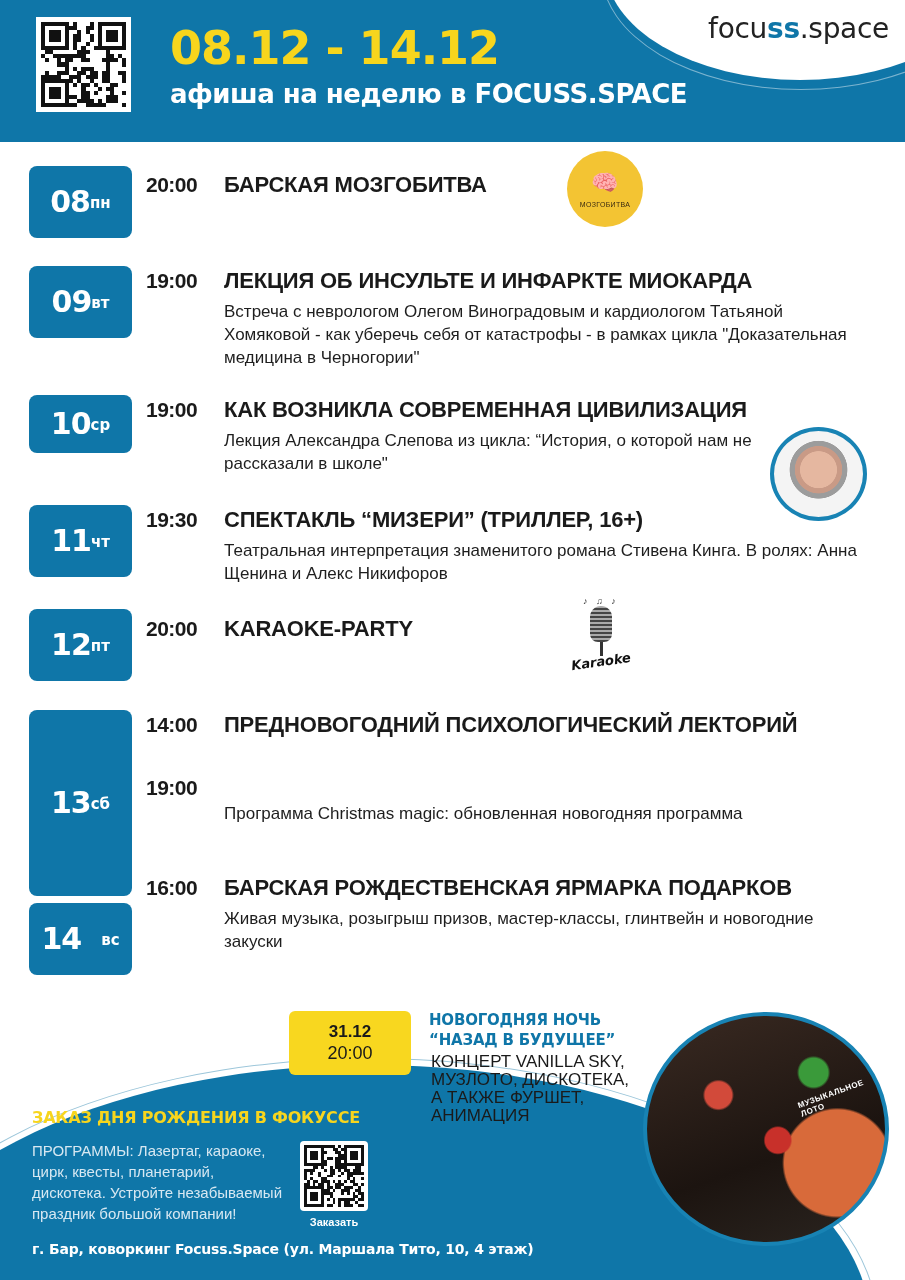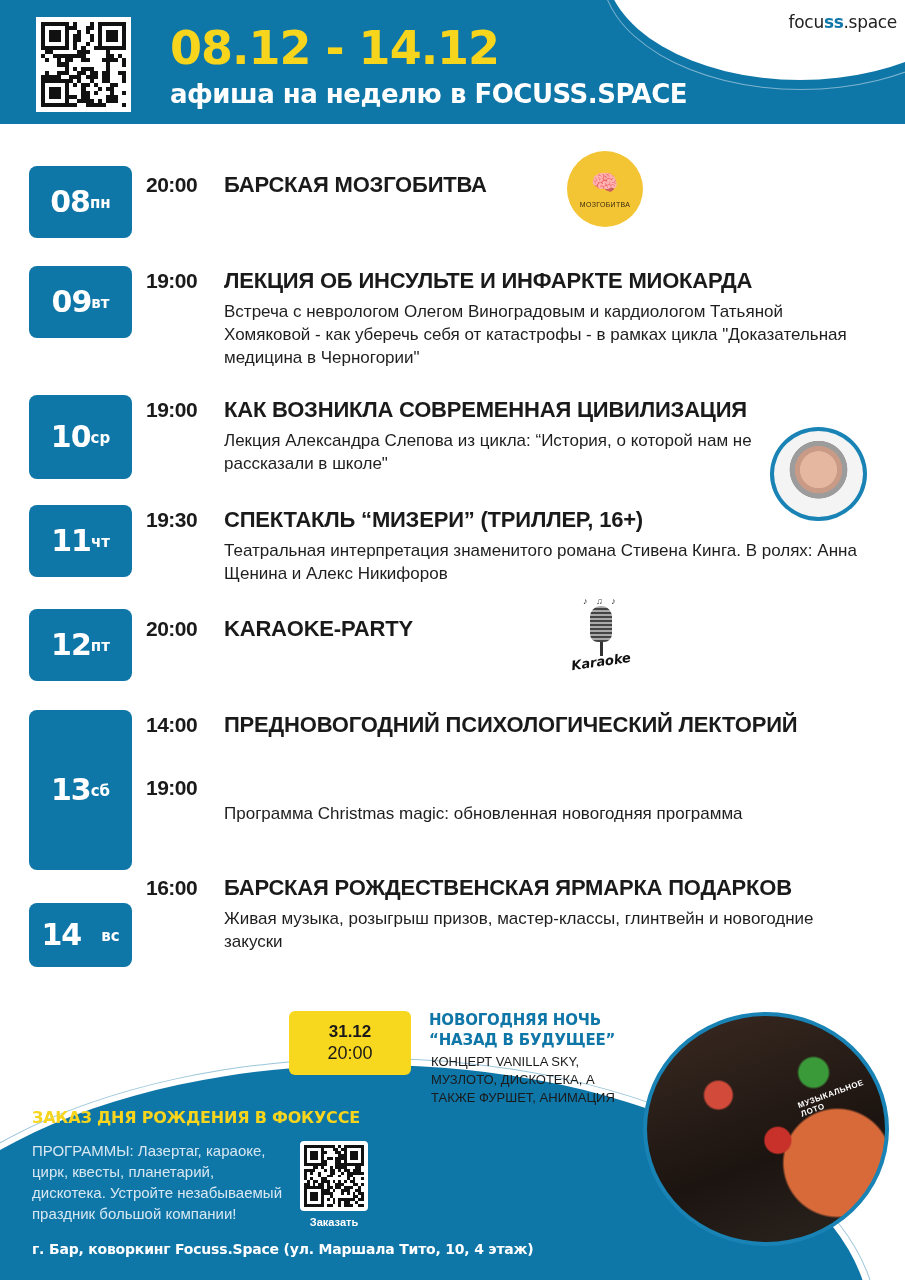--- a/index.html
+++ b/index.html
@@ -1,26 +1,26 @@
 <!DOCTYPE html>
 <html><head>
 <meta charset="utf-8">
 <style>
   * { box-sizing: border-box; margin: 0; padding: 0; }
   html, body { width: 905px; height: 1280px; overflow: hidden; background: #ffffff; }
   body { position: relative; font-family: "Liberation Sans", sans-serif; color: #1a1a1a; }
 
   
-  .header { position: absolute; left: 0; top: 0; width: 905px; height: 124px; background: #0f76a8; overflow: hidden; padding-left: 36px; }
+  .header { position: absolute; left: 0; top: 0; width: 905px; height: 142px; background: #0f76a8; overflow: hidden; padding-left: 36px; }
   .header-logo-arc { position: absolute; right: -90px; top: -150px; width: 390px; height: 230px; border-radius: 50%; background: #ffffff; }
   .header-logo-ring { position: absolute; right: -96px; top: -148px; width: 400px; height: 238px; border-radius: 50%; border: 1px solid rgba(255,255,255,0.45); }
   .header-qr { position: absolute; left: 36px; top: 17px; width: 95px; height: 95px; background: #fff; padding: 5px; }
   .header-dates { position: absolute; left: 170px; top: 22px; color: #f7d51d; font-family: "DejaVu Sans", sans-serif; font-weight: bold; font-size: 46px; letter-spacing: -1px; line-height: 52px; }
   .header-sub { position: absolute; left: 170px; top: 78px; color: #ffffff; font-family: "DejaVu Sans", sans-serif; font-weight: bold; font-size: 26px; letter-spacing: -0.5px; line-height: 32px; }
-  .logo { position: absolute; right: 8px; top: 12px; font-family: "DejaVu Sans", sans-serif; font-size: 17px; color: #222; letter-spacing: -0.3px; }
+  .logo { position: absolute; right: 16px; top: 12px; font-family: "DejaVu Sans", sans-serif; font-size: 28px; color: #222; letter-spacing: -0.3px; }
   .logo .ss { color: #0f76a8; font-weight: bold; }
 
   
   .qr { width: 100%; height: 100%; display: grid; grid-template-columns: repeat(21, 1fr); grid-template-rows: repeat(21, 1fr); }
   .qr span { background: transparent; }
   .qr span.b { background: #111; }
 
   
   .date-badge { position: absolute; left: 29px; width: 103px; background: #0f76a8; border-radius: 8px; color: #fff; text-align: center; font-family: "DejaVu Sans", sans-serif; font-weight: bold; display: flex; flex-direction: row; align-items: center; justify-content: center; }
   .date-badge .day { font-size: 30px; line-height: 32px; letter-spacing: -1px; }
@@ -46,21 +46,21 @@
   .karaoke .notes { position: absolute; top: -4px; font-size: 9px; color: #333; letter-spacing: 3px; }
 
   
   .bottom-arc { position: absolute; left: -130px; top: 1065px; width: 1000px; height: 520px; border-radius: 50%; background: #0f76a8; }
   .bottom-arc-ring { position: absolute; left: -138px; top: 1058px; width: 1016px; height: 536px; border-radius: 50%; border: 1px solid #9cc6da; }
 
   .ny-badge { position: absolute; left: 289px; top: 1011px; width: 122px; height: 64px; background: #f8d71f; border-radius: 6px; text-align: center; display: flex; flex-direction: column; justify-content: center; }
   .ny-badge .d { font-weight: bold; font-size: 17px; line-height: 20px; }
   .ny-badge .t { font-size: 18px; line-height: 22px; }
   .ny-title { position: absolute; left: 429px; top: 1010px; color: #0f76a8; font-family: "DejaVu Sans", sans-serif; font-weight: bold; font-size: 15px; line-height: 20px; letter-spacing: -0.2px; }
-  .ny-desc { position: absolute; left: 431px; top: 1053px; font-size: 13px; line-height: 18px; color: #1a1a1a; text-transform: uppercase; }
+  .ny-desc { position: absolute; left: 431px; top: 1053px; font-size: 17px; line-height: 18px; color: #1a1a1a; text-transform: uppercase; }
 
   .photo-circle { position: absolute; left: 643px; top: 1012px; width: 246px; height: 234px; border-radius: 50%; border: 4px solid #1883b4; background: radial-gradient(circle at 30% 35%, #d24a3a 0 6%, transparent 7%), radial-gradient(circle at 55% 55%, #c8302a 0 7%, transparent 8%), radial-gradient(circle at 70% 25%, #3a9a3a 0 6%, transparent 7%), radial-gradient(circle at 80% 65%, #d86a3a 0 22%, transparent 23%), linear-gradient(160deg, #3a2a22, #1c1410 60%, #2b2520); overflow: hidden; }
   .lotto-label { position: absolute; left: 150px; top: 70px; font-size: 8px; color: #fff; font-weight: bold; transform: rotate(-20deg); letter-spacing: 0.5px; }
 
   .bday-title { position: absolute; left: 32px; top: 1108px; color: #f7d51d; font-family: "DejaVu Sans", sans-serif; font-weight: bold; font-size: 16px; letter-spacing: -0.2px; }
   .bday-text { position: absolute; left: 32px; top: 1140px; width: 260px; color: #d7e8f2; font-size: 15px; line-height: 21px; }
   .bday-qr { position: absolute; left: 300px; top: 1141px; width: 68px; height: 70px; background: #fff; border-radius: 4px; padding: 4px; }
   .bday-qr-label { position: absolute; left: 300px; top: 1216px; width: 68px; text-align: center; color: #fff; font-weight: bold; font-size: 11px; }
   .address { position: absolute; left: 32px; top: 1241px; color: #fff; font-family: "DejaVu Sans", sans-serif; font-weight: bold; font-size: 14px; letter-spacing: -0.2px; }
 </style>
@@ -540,21 +540,21 @@
     <div class="dow">вт</div>
 </div>
 <div class="ev" style="top:266px;">
   <div class="ev-line">
       <span class="ev-time">19:00</span>
       <span class="ev-title">ЛЕКЦИЯ ОБ ИНСУЛЬТЕ И ИНФАРКТЕ МИОКАРДА</span>
     </div>
   <div class="ev-desc" style="width:640px">Встреча с неврологом Олегом Виноградовым и кардиологом Татьяной Хомяковой - как уберечь себя от катастрофы - в рамках цикла "Доказательная медицина в Черногории"</div>
 </div>
 
-<div class="date-badge" style="top:395px;height:84px;">
+<div class="date-badge" style="top:395px;height:58px;">
   <div class="day">10</div>
     <div class="dow">ср</div>
 </div>
 <div class="ev" style="top:395px;">
   <div class="ev-line">
       <span class="ev-time">19:00</span>
       <span class="ev-title">КАК ВОЗНИКЛА СОВРЕМЕННАЯ ЦИВИЛИЗАЦИЯ</span>
     </div>
   <div class="ev-desc" style="width:540px">Лекция Александра Слепова из цикла: “История, о которой нам не рассказали в школе"</div>
 </div>
@@ -582,38 +582,38 @@
       <span class="ev-title">KARAOKE-PARTY</span>
     </div>
 </div>
 <div class="karaoke">
   <div class="notes">♪ ♫ ♪</div>
   <div class="mic"></div>
   <div class="stand"></div>
   <div class="k-label">Karaoke</div>
 </div>
 
-<div class="date-badge" style="top:710px;height:160px;">
+<div class="date-badge" style="top:710px;height:186px;">
   <div class="day">13</div>
     <div class="dow">сб</div>
 </div>
 <div class="ev" style="top:710px;">
   <div class="ev-line">
       <span class="ev-time">14:00</span>
       <span class="ev-title">ПРЕДНОВОГОДНИЙ ПСИХОЛОГИЧЕСКИЙ ЛЕКТОРИЙ</span>
     </div>
 </div>
 <div class="ev" style="top:776px;">
   <div class="ev-line">
       <span class="ev-time">19:00</span>
     </div>
   <div class="ev-desc" style="width:640px;margin-top:2px">Программа Christmas magic: обновленная новогодняя программа</div>
 </div>
 
-<div class="date-badge" style="top:903px;height:64px;gap:20px;">
+<div class="date-badge" style="top:903px;height:72px;gap:20px;">
   <div class="day">14</div>
     <div class="dow">вс</div>
 </div>
 <div class="ev" style="top:873px;">
   <div class="ev-line">
       <span class="ev-time">16:00</span>
       <span class="ev-title">БАРСКАЯ РОЖДЕСТВЕНСКАЯ ЯРМАРКА ПОДАРКОВ</span>
     </div>
   <div class="ev-desc" style="width:600px">Живая музыка, розыгрыш призов, мастер-классы, глинтвейн и новогодние закуски</div>
 </div>

